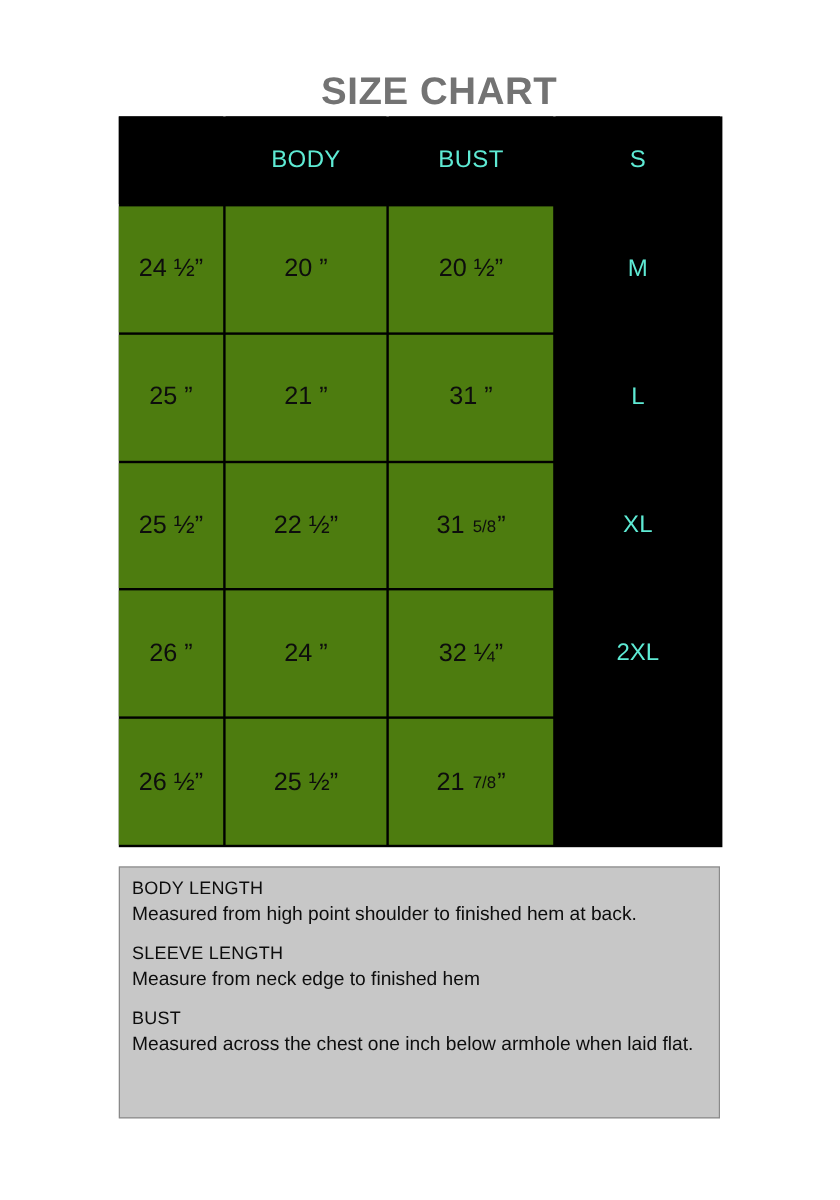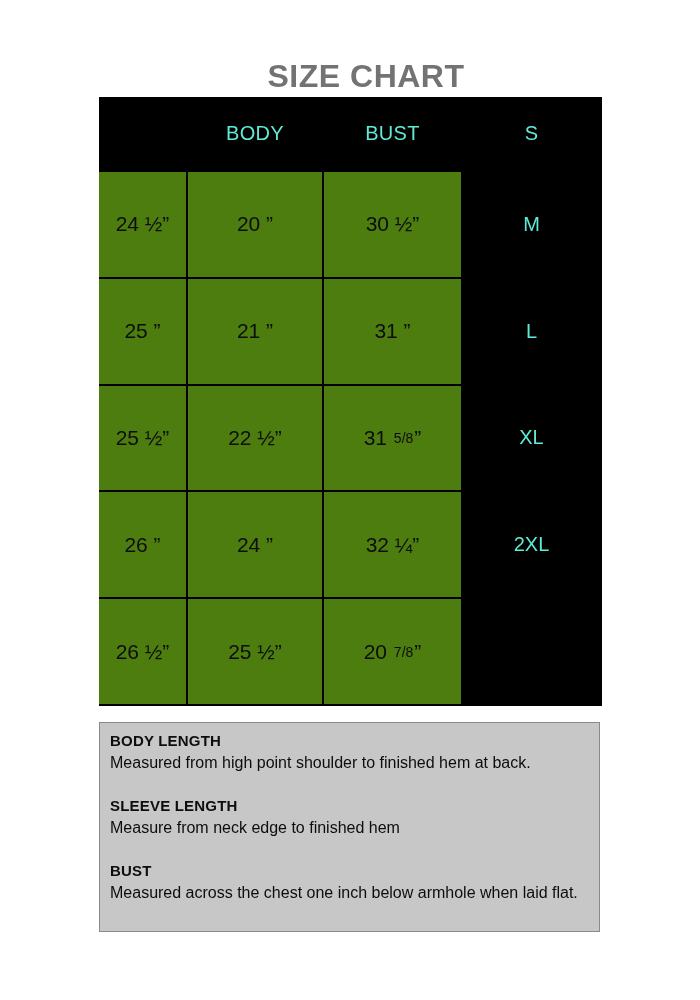--- a/index.html
+++ b/index.html
@@ -76,57 +76,57 @@
     height: 210px;
     box-sizing: border-box;
     background: #c7c7c7;
     border: 1px solid #8a8a8a;
     padding: 7px 11px 8px 10px;
     font-size: 16px;
     line-height: 21.5px;
     color: #0d0d0d;
   }
   .note + .note {
-    margin-top: 22px;
+    margin-top: 11px;
   }
   .note-heading {
-    font-weight: 700;
+    font-weight: 400;
     font-size: 15px;
     letter-spacing: 0.2px;
   }
 </style>
 </head>
 <body>
 
 <h1 class="page-title">SIZE CHART</h1>
 
 <div class="size-table" id="size-table">
     <div class="cell corner"></div>
     <div class="cell header">BODY</div>
     <div class="cell header">BUST</div>
     <div class="cell label">S</div>
     <div class="cell value"><span>24 ½”</span></div>
     <div class="cell value"><span>20 ”</span></div>
-    <div class="cell value"><span>30 ½”</span></div>
+    <div class="cell value"><span>20 ½”</span></div>
     <div class="cell label">M</div>
     <div class="cell value"><span>25 ”</span></div>
     <div class="cell value"><span>21 ”</span></div>
     <div class="cell value"><span>31 ”</span></div>
     <div class="cell label">L</div>
     <div class="cell value"><span>25 ½”</span></div>
     <div class="cell value"><span>22 ½”</span></div>
     <div class="cell value"><span>31 </span><span class="small-frac">5/8</span><span>”</span></div>
     <div class="cell label">XL</div>
     <div class="cell value"><span>26 ”</span></div>
     <div class="cell value"><span>24 ”</span></div>
     <div class="cell value"><span>32 ¼”</span></div>
     <div class="cell label">2XL</div>
     <div class="cell value"><span>26 ½”</span></div>
     <div class="cell value"><span>25 ½”</span></div>
-    <div class="cell value"><span>20 </span><span class="small-frac">7/8</span><span>”</span></div>
+    <div class="cell value"><span>21 </span><span class="small-frac">7/8</span><span>”</span></div>
   </div>
 
 <div class="notes" id="notes">
     <div class="note">
       <div class="note-heading">BODY LENGTH</div>
       <div class="note-text">Measured from high point shoulder to finished hem at back.</div>
     </div>
     <div class="note">
       <div class="note-heading">SLEEVE LENGTH</div>
       <div class="note-text">Measure from neck edge to finished hem</div>

